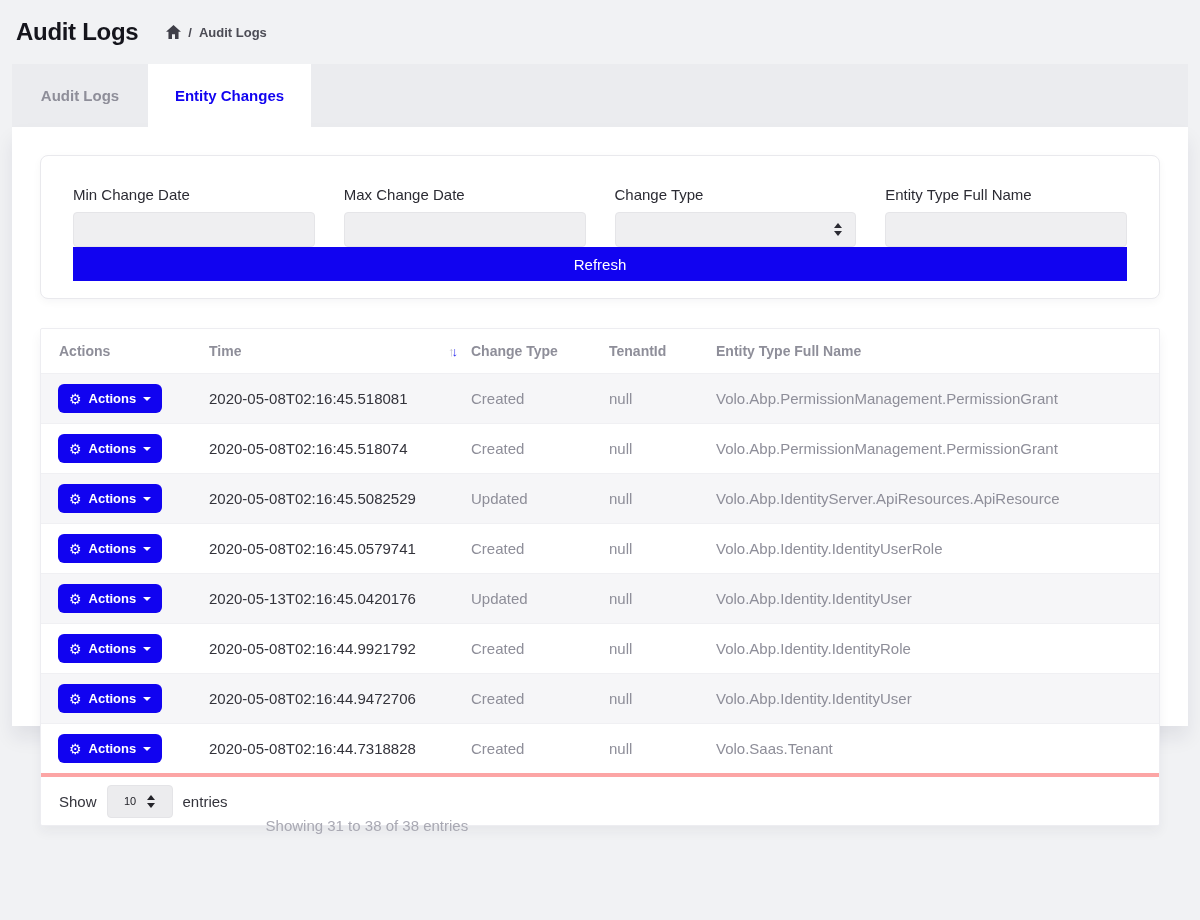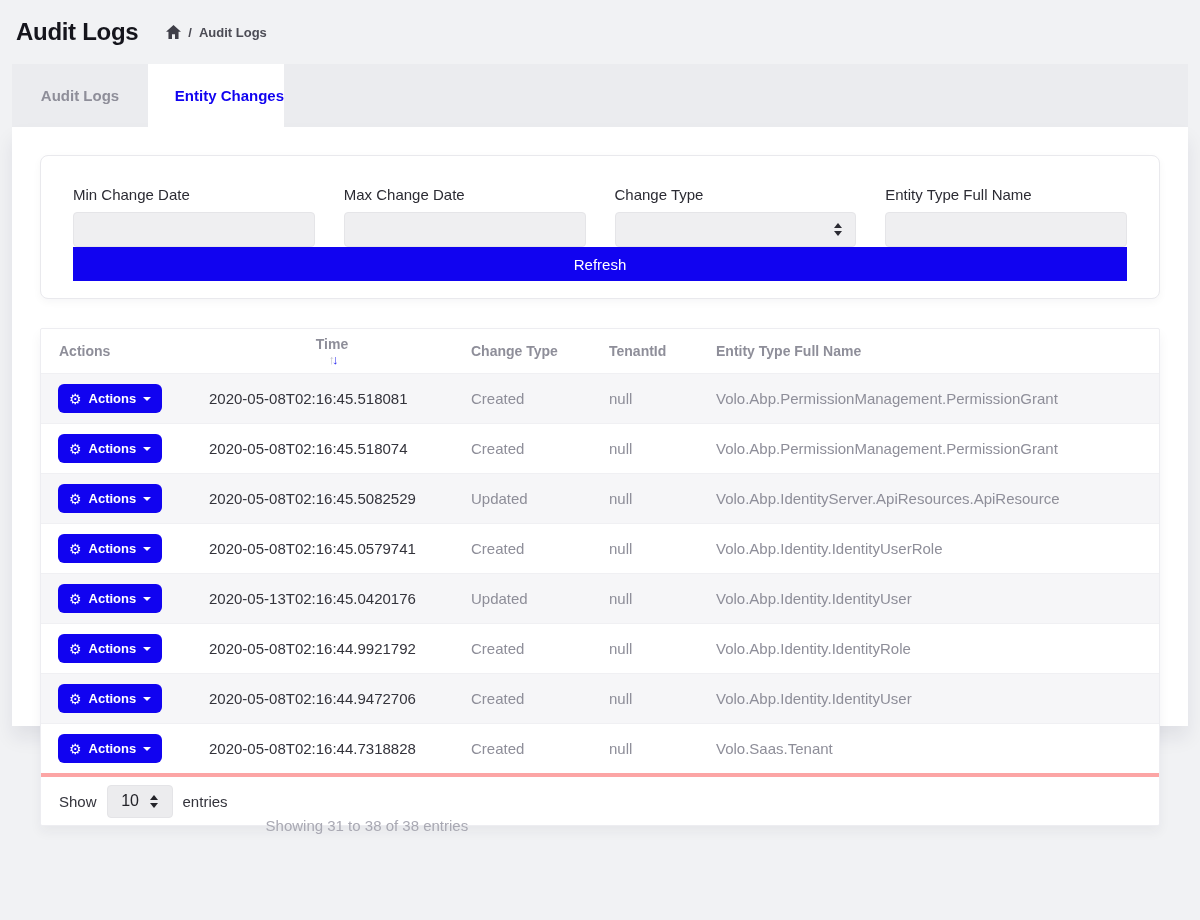--- a/index.html
+++ b/index.html
@@ -17,21 +17,21 @@
   
   .page-header { height: 64px; display: flex; align-items: center; padding: 0 16px; }
   .page-title { font-size: 24px; font-weight: 800; color: #15151c; letter-spacing: -0.3px; }
   .breadcrumb { margin-left: 28px; display: flex; align-items: center; gap: 7px; font-size: 13px; font-weight: 600; color: #4c4c55; }
   .breadcrumb .sep { color: #4c4c55; }
 
   
   .tab-strip { margin: 0 12px; height: 63px; background: #ebecef; display: flex; }
   .tab { display: flex; align-items: center; justify-content: center; font-size: 15px; font-weight: 700; cursor: pointer; }
   .tab.inactive { width: 136px; color: #8e8e99; }
-  .tab.active { width: 136px; background: #ffffff; color: var(--primary); justify-content: flex-end; }
+  .tab.active { width: 163px; background: #ffffff; color: var(--primary); }
 
   
   .main-panel { margin: 0 12px; height: 599px; background: #ffffff; box-shadow: 0 12px 18px rgba(30,30,60,0.08); padding: 28px; }
 
   
   .filter-card { border: 1px solid #e9e9ed; border-radius: 8px; box-shadow: 0 3px 8px rgba(30,30,60,0.04); padding: 30px 32px 17px; background:#fff; }
   .filter-grid { display: grid; grid-template-columns: repeat(4, 1fr); gap: 29px; }
   .filter-label { display: block; font-size: 15px; color: #2b2b33; margin-bottom: 9px; }
   .text-input { width: 100%; height: 35px; background: #efeff1; border: 1px solid #e5e5e8; border-radius: 4px; padding: 0 10px; font-size: 15px; color: #2b2b33; outline: none; font-family: inherit; }
   .select-input { width: 100%; height: 35px; background: #efeff1; border: 1px solid #e5e5e8; border-radius: 4px; display: flex; align-items: center; justify-content: flex-end; padding-right: 13px; cursor: pointer; }
@@ -39,36 +39,36 @@
   .tri-up { width: 0; height: 0; border-left: 4px solid transparent; border-right: 4px solid transparent; border-bottom: 5px solid #2b2b33; }
   .tri-down { width: 0; height: 0; border-left: 4px solid transparent; border-right: 4px solid transparent; border-top: 5px solid #2b2b33; }
   .refresh-btn { width: 100%; height: 34px; background: var(--primary); color: #fff; border: none; border-radius: 0; font-size: 15px; font-family: inherit; cursor: pointer; }
 
   
   .table-card { margin-top: 29px; border: 1px solid #ededf1; border-radius: 2px; box-shadow: 0 6px 12px rgba(30,30,60,0.05); background: #fff; }
   .thead, .tr { display: grid; grid-template-columns: 168px 262px 138px 107px 1fr; align-items: center; }
   .thead { height: 44px; color: #8e8e99; font-weight: 700; font-size: 14px; }
   .th { overflow: hidden; white-space: nowrap; }
   .th-actions { padding-left: 18px; }
-  .th-time { display: flex; align-items: center; justify-content: space-between; padding-right: 16px; cursor: pointer; flex-direction: column; }
+  .th-time { display: flex; align-items: center; justify-content: space-between; padding-right: 16px; cursor: pointer; }
   .sort-icon { display: inline-flex; font-size: 13px; font-weight: 400; letter-spacing: -3px; }
   .sort-up { color: #b9b9c4; }
   .sort-down { color: #2a2af0; }
   .tr { height: 50px; border-top: 1px solid #f0f0f3; font-size: 15px; color: #8e8e99; }
   .tr.striped { background: #f6f6f8; }
   .td { overflow: hidden; white-space: nowrap; }
   .td-actions { padding-left: 17px; }
   .td-time { color: #33333b; }
   .actions-btn { display: inline-flex; align-items: center; gap: 7px; height: 29px; padding: 0 11px; background: var(--primary); color: #fff; border: none; border-radius: 6px; font-size: 13px; font-weight: 600; font-family: inherit; cursor: pointer; }
   .gear { font-family: "DejaVu Sans", sans-serif; font-size: 14px; line-height: 1; }
   .caret-down { width: 0; height: 0; border-left: 4px solid transparent; border-right: 4px solid transparent; border-top: 4px solid #ffffff; }
 
   
   .table-footer { height: 52px; border-top: 4px solid #fca5a5; display: flex; align-items: center; padding: 0 16px 0 18px; font-size: 15px; color: #33333b; }
-  .page-size-select { width: 66px; height: 33px; background: #ececee; border: 1px solid #e4e4e7; border-radius: 4px; margin: 0 10px; display: flex; align-items: center; justify-content: center; gap: 11px; font-size: 16px; color: #232329; cursor: pointer; }
+  .page-size-select { width: 66px; height: 33px; background: #ececee; border: 1px solid #e4e4e7; border-radius: 4px; margin: 0 10px; display: flex; align-items: center; justify-content: center; gap: 11px; font-size: 11px; color: #232329; cursor: pointer; }
   .page-size-select .tri-up { border-bottom-color: #232329; }
   .page-size-select .tri-down { border-top-color: #232329; }
   .summary { margin-left: 38px; color: #a9a9b3; margin-top: 48px; }
   .pagination { margin-left: auto; display: flex; align-items: center; }
   .page-link { margin-left: 24px; color: #33333b; cursor: pointer; }
   .page-num { display: inline-flex; min-width: 12px; justify-content: center; }
   .page-active { width: 27px; height: 27px; background: var(--primary); color: #fff; border-radius: 6px; display: inline-flex; align-items: center; justify-content: center; margin-left: 20px; cursor: default; }
   .page-next { color: #b9b9c3; cursor: default; }
 </style>
 </head>

